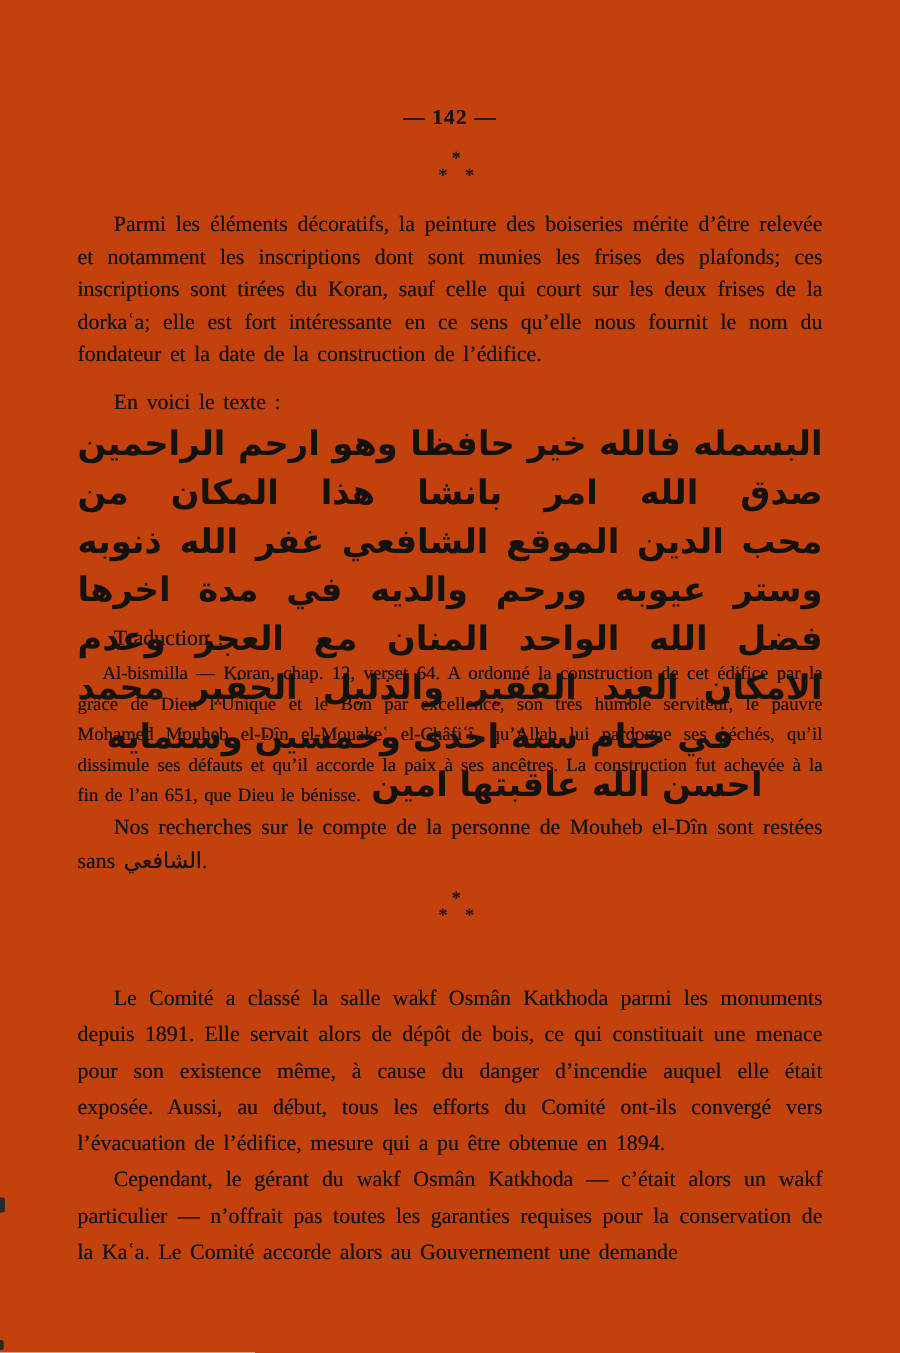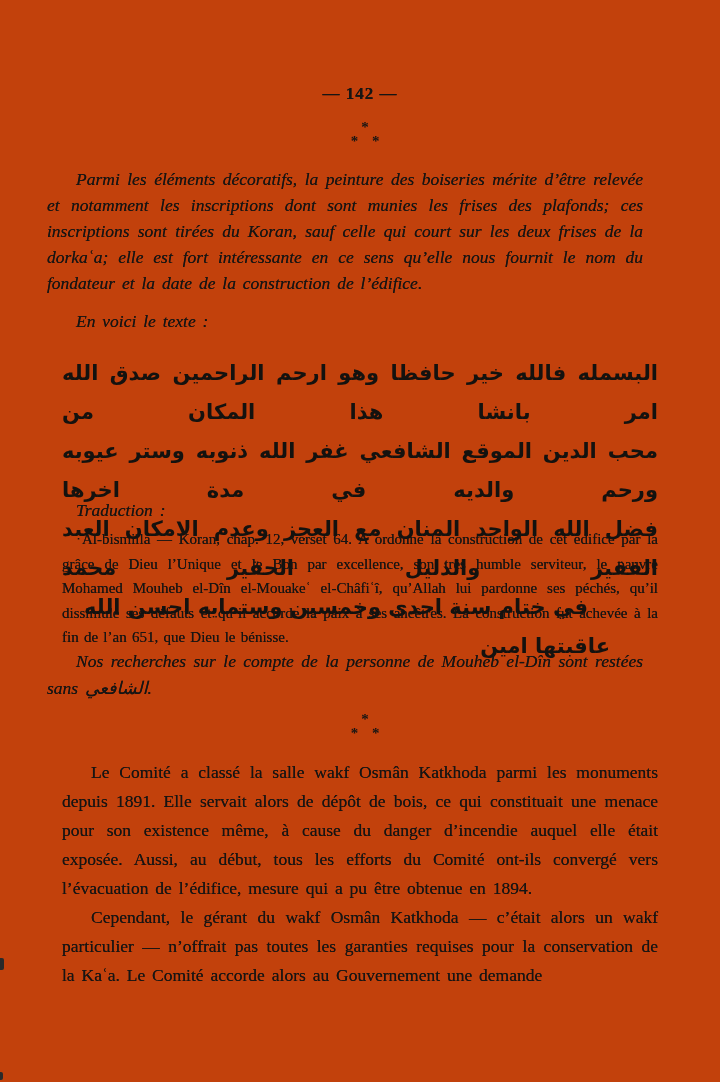--- a/index.html
+++ b/index.html
@@ -38,43 +38,42 @@
     font-size: 15px;
     font-weight: bold;
     line-height: 14px;
   }
   .asterism .row2 { word-spacing: 10px; }
   .asterism-1 { top: 120px; }
   .asterism-2 { top: 712px; }
 
   .body-par {
     position: absolute;
-    left: 47px;
+    left: 62px;
     width: 596px;
     font-size: 17.5px;
     line-height: 26px;
     text-align: justify;
     word-spacing: 2.5px;
-    font-style: italic;
   }
   .body-par.indent { text-indent: 29px; }
 
   .par-1 { top: 166px; }
 
   .lead-in { top: 308px; }
 
   .arabic-block {
     position: absolute;
-    top: 354px;
+    top: 336px;
     left: 62px;
     width: 596px;
     direction: rtl;
     font-family: "DejaVu Sans", sans-serif;
     font-weight: bold;
-    font-size: 21px;
+    font-size: 27px;
     line-height: 39px;
     color: #14120f;
   }
   .arabic-line {
     text-align: justify;
     text-align-last: justify;
   }
   .arabic-line.last {
     text-align: center;
     text-align-last: right;
@@ -92,21 +91,21 @@
     line-height: 24.5px;
     text-align: justify;
     text-indent: 20px;
     word-spacing: 1.5px;
   }
 
   .par-2 { top: 648px; line-height: 27px; }
 
   .par-flow {
     position: absolute;
-    top: 758px;
+    top: 784px;
     left: 62px;
     width: 596px;
     font-size: 17.5px;
     line-height: 29px;
     text-align: justify;
     word-spacing: 2.5px;
   }
   .par-flow p {
     margin: 0;
     text-indent: 29px;

